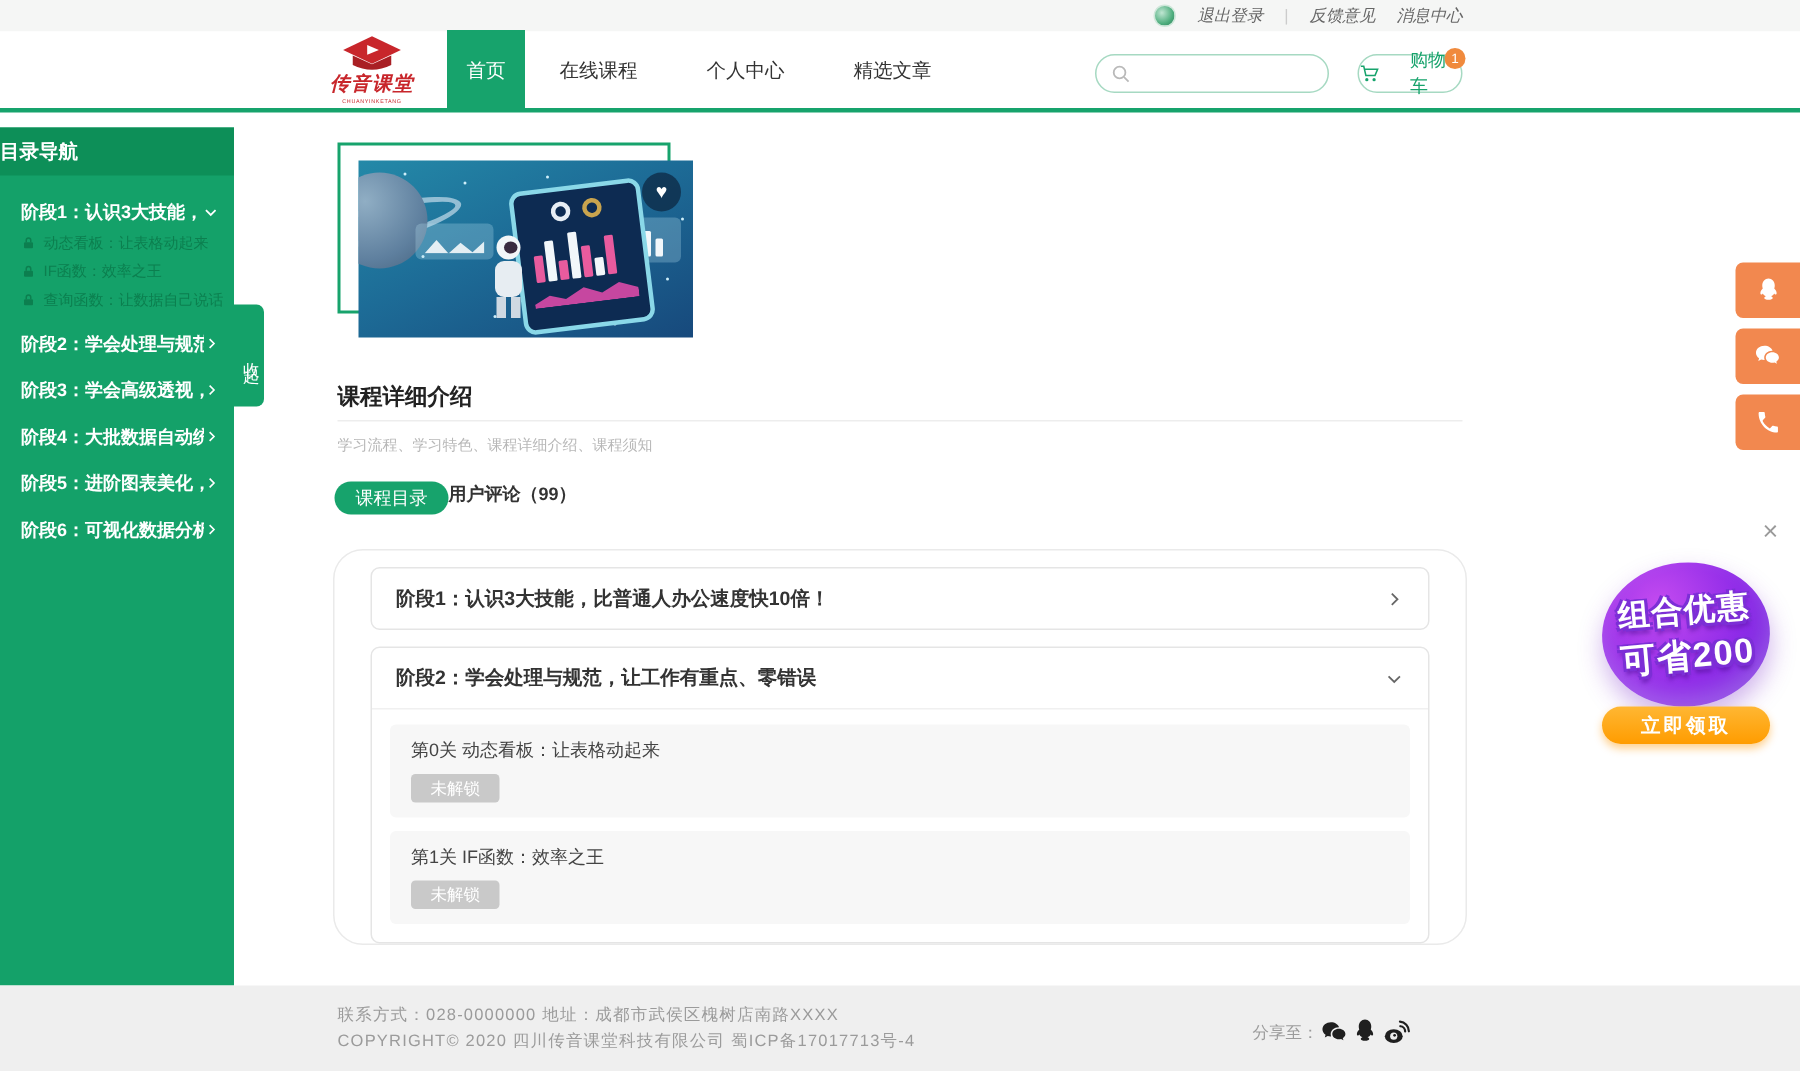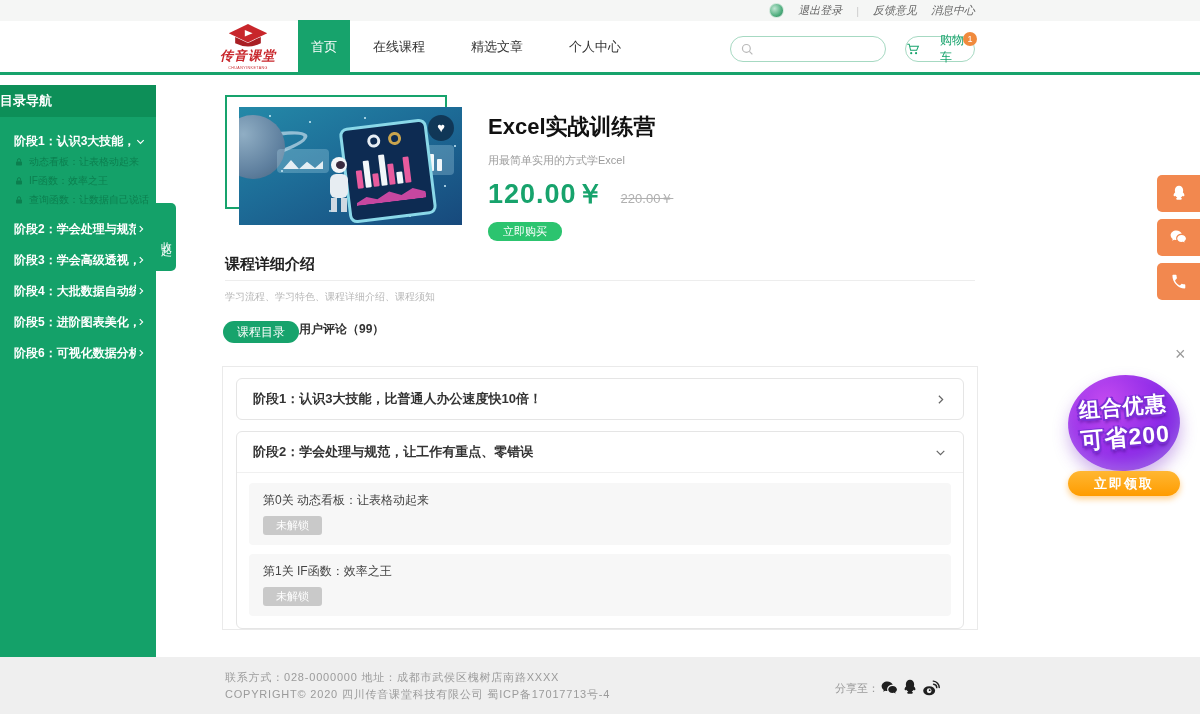--- a/index.html
+++ b/index.html
@@ -72,21 +72,21 @@
   .buy-btn { margin-top:10px; width:74px; height:19px; background:#2cc46f; color:#fff; font-size:11px; border:none; border-radius:9px; cursor:pointer; }
 
   
   .detail-title { position:absolute; left:225px; top:255px; font-size:15px; font-weight:bold; color:#222; }
   .detail-divider { position:absolute; left:225px; top:280px; width:750px; height:1px; background:#ededed; }
   .detail-summary { position:absolute; left:225px; top:290px; font-size:10px; color:#b8b8b8; }
   .tabs { position:absolute; left:223px; top:321px; display:flex; }
   .tab-pill { height:22px; line-height:22px; padding:0 14px; border-radius:11px; background:#17a36c; color:#fff; font-size:12px; cursor:pointer; }
   .tab-plain { font-size:12px; font-weight:bold; color:#333; cursor:pointer; }
 
-  .outer-card { position:absolute; left:222px; top:366px; width:756px; height:264px; border:1px solid #eaeaea; border-radius:0; background:#fff; padding:11px 13px; }
+  .outer-card { position:absolute; left:222px; top:366px; width:756px; height:264px; border:1px solid #eaeaea; border-radius:20px; background:#fff; padding:11px 24px; }
   .acc { border:1px solid #e5e5e5; border-radius:6px; background:#fff; }
   .acc-head { display:flex; align-items:center; justify-content:space-between; height:40px; padding:0 16px; font-size:13px; color:#333; font-weight:bold; cursor:pointer; }
   .acc + .acc { margin-top:11px; }
   .acc-body { border-top:1px solid #f0f0f0; padding:10px 12px 12px; }
   .lesson { background:#f7f7f7; border-radius:4px; padding:9px 14px 10px; }
   .lesson + .lesson { margin-top:9px; }
   .lesson-name { font-size:12px; color:#444; }
   .lock-chip { display:inline-block; margin-top:7px; padding:2px 13px; background:#c9c9c9; color:#fff; font-size:11px; border-radius:3px; cursor:pointer; }
   .chev { color:#666; display:flex; }
 
@@ -130,22 +130,22 @@
         <path d="M24 1 L45 11 L24 21 L3 11 Z" fill="#c8262b"></path>
         <path d="M20.5 7.5 L29 11 L20.5 14.5 Z" fill="#fff"></path>
         <path d="M10 15 L10 22 Q24 29 38 22 L38 15 L24 21.5 Z" fill="#a91f24"></path>
       </svg>
       <div class="logo-name">传音课堂</div>
       <div class="logo-sub">CHUANYINKETANG</div>
     </div>
     <nav class="nav">
       <div class="nav-item active">首页</div>
       <div class="nav-item">在线课程</div>
+      <div class="nav-item">个人中心</div>
       <div class="nav-item">精选文章</div>
-      <div class="nav-item">个人中心</div>
     </nav>
     <div class="searchbox">
       <span class="search-mag">
         <svg width="15" height="15" viewBox="0 0 20 20">
             <circle cx="8.5" cy="8.5" r="5.2" fill="none" stroke="currentColor" stroke-width="1.6"></circle>
             <path d="M12.5 12.5 L16.5 16.5" stroke="currentColor" stroke-width="1.6"></path>
           </svg>
       </span>
       <input type="text" style="">
 
@@ -268,29 +268,20 @@
       <div class="twave"></div>
     </div>
     <div class="astronaut">
       <div class="astro-head"></div>
         <div class="astro-body"></div>
         <div class="astro-legs"></div>
     </div>
     <div class="heart-btn">♥</div>
   </div>
 
-  <div class="course-info">
-    <div class="course-title">Excel实战训练营</div>
-    <div class="course-sub">用最简单实用的方式学Excel</div>
-    <div class="price-row">
-      <span class="price-now">120.00￥</span>
-      <span class="price-old">220.00￥</span>
-    </div>
-    <button class="buy-btn">立即购买</button>
-  </div>
 
   <div class="detail-title">课程详细介绍</div>
   <div class="detail-divider"></div>
   <div class="detail-summary">学习流程、学习特色、课程详细介绍、课程须知</div>
 
   <div class="tabs">
     <div class="tab-pill">课程目录</div>
     <div class="tab-plain">用户评论（99）</div>
   </div>
 

